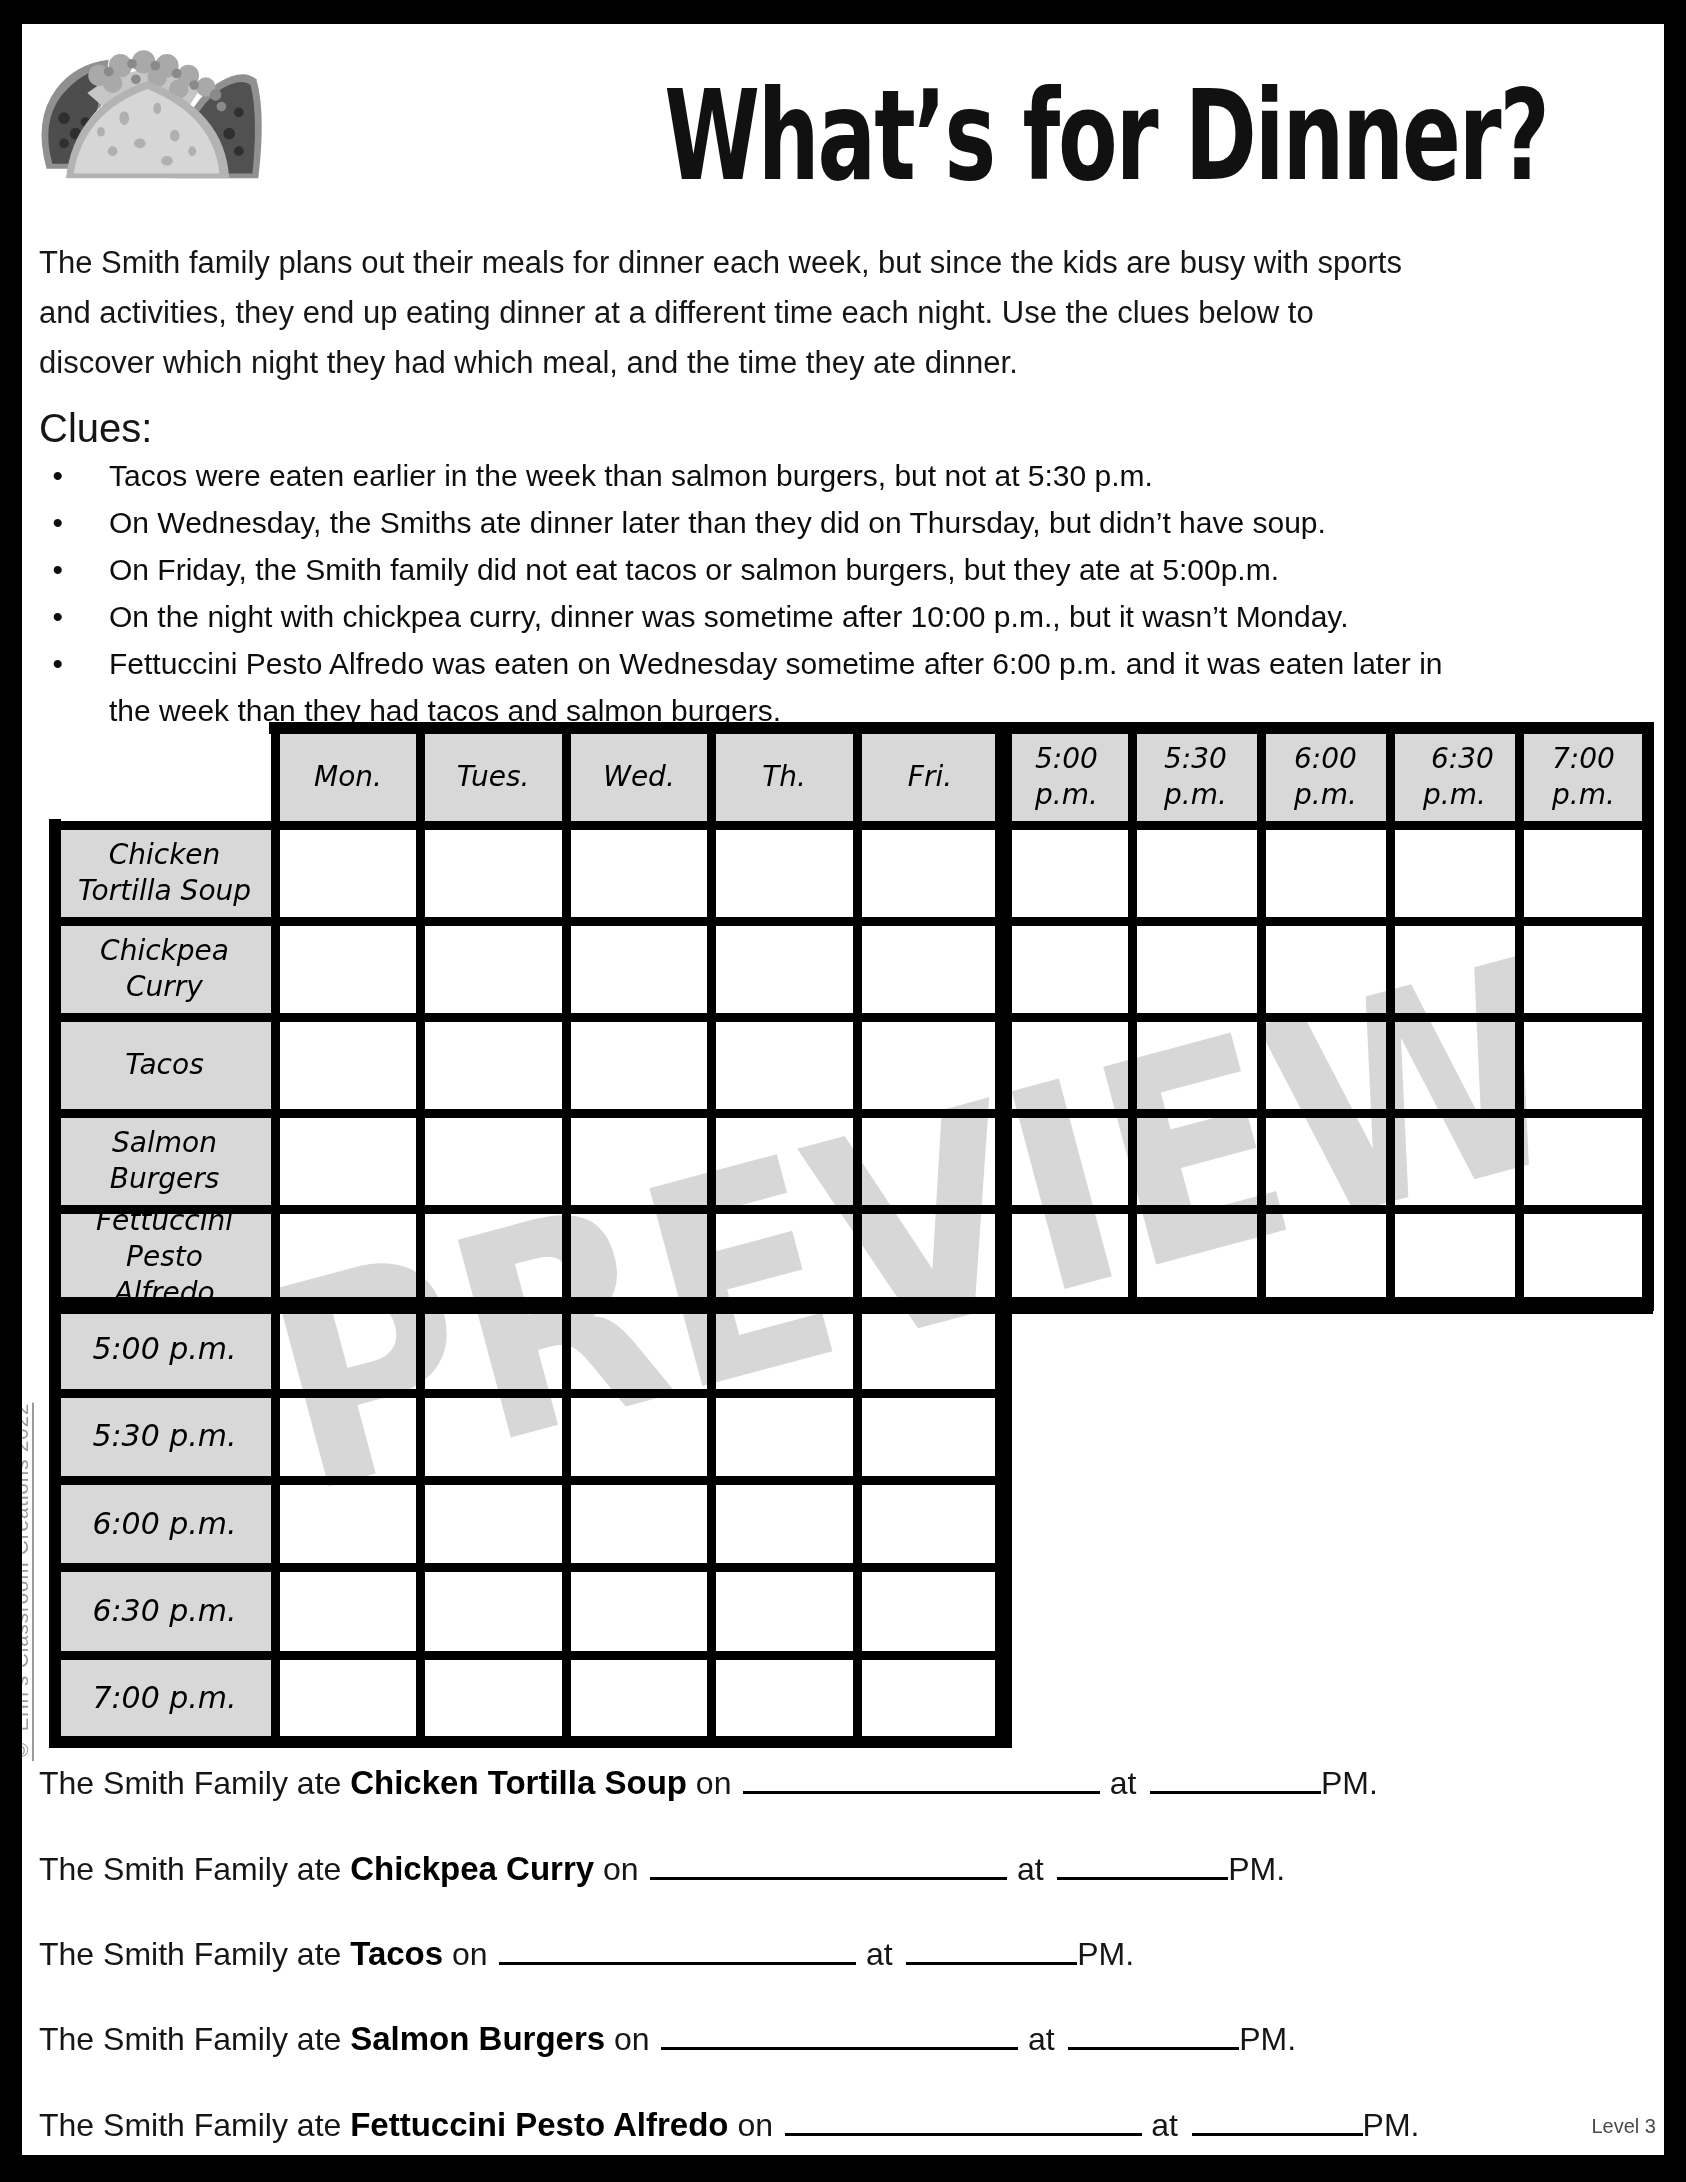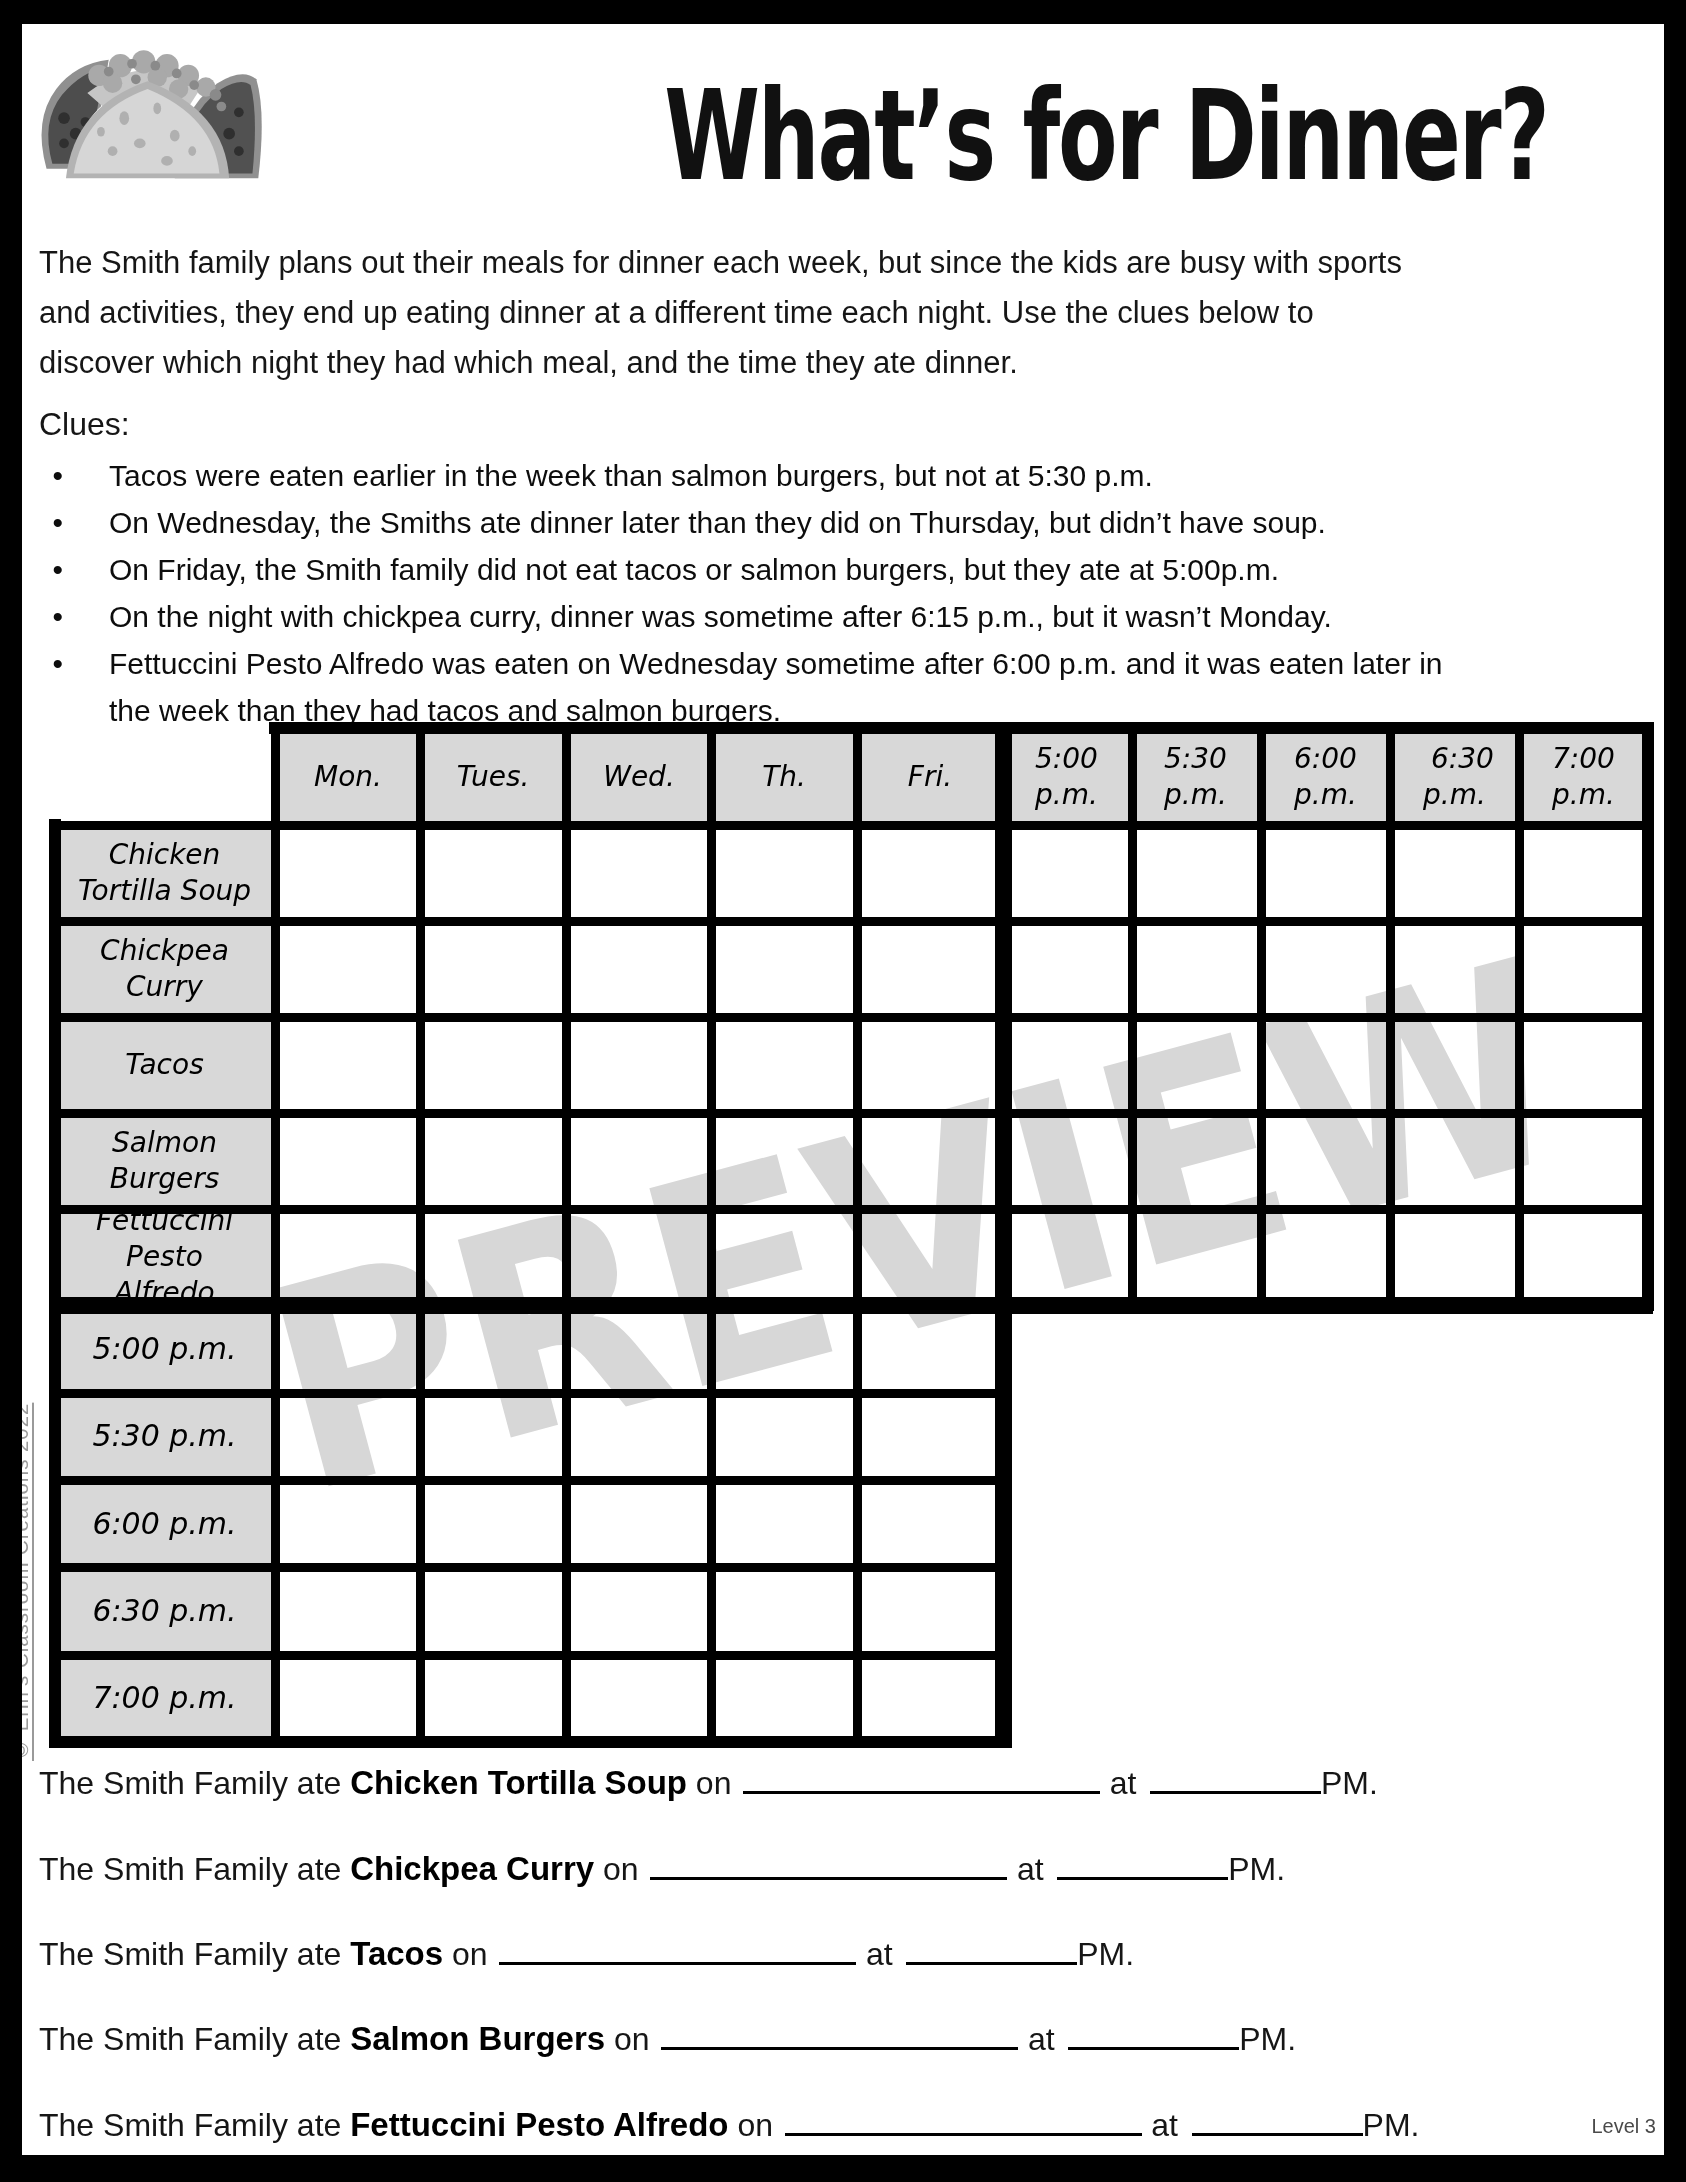--- a/index.html
+++ b/index.html
@@ -27,21 +27,21 @@
     font-family:"DejaVu Sans", sans-serif;
   }
   .taco{position:absolute;left:31px;top:50px;width:237px;height:146px;}
 
   .intro{
     position:absolute;left:39px;top:238px;width:1388px;
     font-size:31px;line-height:50px;color:#161616;
   }
   .clues-head{
     position:absolute;left:39px;top:406px;
-    font-size:32px;color:#161616;
+    font-size:40px;color:#161616;
   }
   .clues{
     position:absolute;left:39px;top:452px;width:1417px;
     margin:0;padding:0;list-style:none;
     font-size:30px;line-height:47px;color:#0d0d0d;
   }
   .clues li{position:relative;padding-left:70px;}
   .clues li .bullet{position:absolute;left:13.6px;top:0;}
 
   
@@ -158,21 +158,21 @@
 
   <div class="title">What’s for Dinner?</div>
 
   <div class="intro">The Smith family plans out their meals for dinner each week, but since the kids are busy with sports and activities, they end up eating dinner at a different time each night. Use the clues below to discover which night they had which meal, and the time they ate dinner.</div>
 
   <div class="clues-head">Clues:</div>
   <ul class="clues">
     <li><span class="bullet">•</span><span>Tacos were eaten earlier in the week than salmon burgers, but not at 5:30 p.m.</span></li>
     <li><span class="bullet">•</span><span>On Wednesday, the Smiths ate dinner later than they did on Thursday, but didn’t have soup.</span></li>
     <li><span class="bullet">•</span><span>On Friday, the Smith family did not eat tacos or salmon burgers, but they ate at 5:00p.m.</span></li>
-    <li><span class="bullet">•</span><span>On the night with chickpea curry, dinner was sometime after 6:15 p.m.,  but it wasn’t Monday.</span></li>
+    <li><span class="bullet">•</span><span>On the night with chickpea curry, dinner was sometime after 10:00 p.m.,  but it wasn’t Monday.</span></li>
     <li><span class="bullet">•</span><span>Fettuccini Pesto Alfredo was eaten on Wednesday sometime after 6:00 p.m. and it was eaten later in the week than they had tacos and salmon burgers.</span></li>
   </ul>
 
   <div class="gridarea">
 
     <div class="watermark">PREVIEW</div>
 
     <div class="hcell" style="left:275px;top:728px;width:146px;height:97px;">Mon.</div>
     <div class="hcell" style="left:420px;top:728px;width:146px;height:97px;">Tues.</div>
     <div class="hcell" style="left:566px;top:728px;width:146px;height:97px;">Wed.</div>

